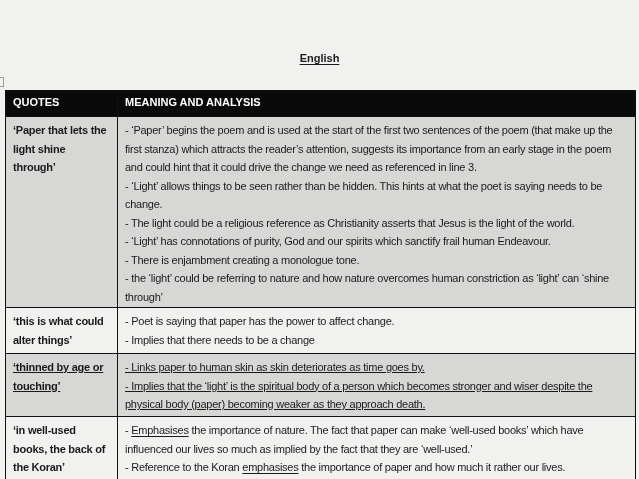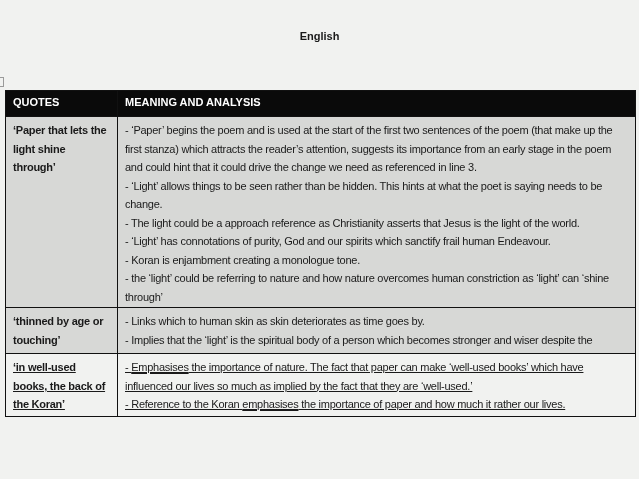--- a/index.html
+++ b/index.html
@@ -19,21 +19,23 @@
     position: absolute;
     top: 28px;
     left: 0;
     right: 0;
     text-align: center;
     font-size: 11px;
     line-height: 17px;
     font-weight: 700;
   }
   .title-line {
+    text-decoration: underline;
     text-underline-offset: 2px;
+    margin-top: 22px;
   }
   .table-handle {
     position: absolute;
     left: -5px;
     top: 77px;
     width: 9px;
     height: 10px;
     background: #f1f2f0;
     border: 1px solid #9a9a9a;
     box-sizing: border-box;
@@ -108,34 +110,45 @@
   </thead>
   <tbody id="table-body">
       <tr class="shaded">
         <td class="quote-cell">
           <div class="cellwrap">‘Paper that lets the light shine through’</div>
         </td>
         <td class="analysis-cell">
           <div class="cellwrap">
             <div class="point"><span>- ‘Paper’ begins the poem and is used at the start of the first two sentences of the poem (that make up the first stanza) which attracts the reader’s attention, suggests its importance from an early stage in the poem and could hint that it could drive the change we need as referenced in line 3.</span></div>
             <div class="point"><span>- ‘Light’ allows things to be seen rather than be hidden. This hints at what the poet is saying needs to be change.</span></div>
-            <div class="point"><span>- The light could be a approach reference as Christianity asserts that Jesus is the light of the world.</span></div>
+            <div class="point"><span>- The light could be a religious reference as Christianity asserts that Jesus is the light of the world.</span></div>
             <div class="point"><span>- ‘Light’ has connotations of purity, God and our spirits which sanctify frail human Endeavour.</span></div>
-            <div class="point"><span>- Koran is enjambment creating a monologue tone.</span></div>
+            <div class="point"><span>- There is enjambment creating a monologue tone.</span></div>
             <div class="point"><span>- the ‘light’ could be referring to nature and how nature overcomes human constriction as ‘light’ can ‘shine through’</span></div>
+          </div>
+        </td>
+      </tr>
+      <tr>
+        <td class="quote-cell">
+          <div class="cellwrap">‘this is what could alter things’</div>
+        </td>
+        <td class="analysis-cell">
+          <div class="cellwrap">
+            <div class="point"><span>- Poet is saying that paper has the power to affect change.</span></div>
+            <div class="point"><span>- Implies that there needs to be a change</span></div>
           </div>
         </td>
       </tr>
       <tr class="shaded">
         <td class="quote-cell">
           <div class="cellwrap">‘thinned by age or touching’</div>
         </td>
         <td class="analysis-cell">
           <div class="cellwrap">
-            <div class="point"><span>- Links which to human skin as skin deteriorates as time goes by.</span></div>
+            <div class="point"><span>- Links paper to human skin as skin deteriorates as time goes by.</span></div>
             <div class="point"><span>- Implies that the ‘light’ is the spiritual body of a person which becomes stronger and wiser despite the physical body (paper) becoming weaker as they approach death.</span></div>
           </div>
         </td>
       </tr>
       <tr>
         <td class="quote-cell">
           <div class="cellwrap">‘in well-used books, the back of the Koran’</div>
         </td>
         <td class="analysis-cell">
           <div class="cellwrap">

